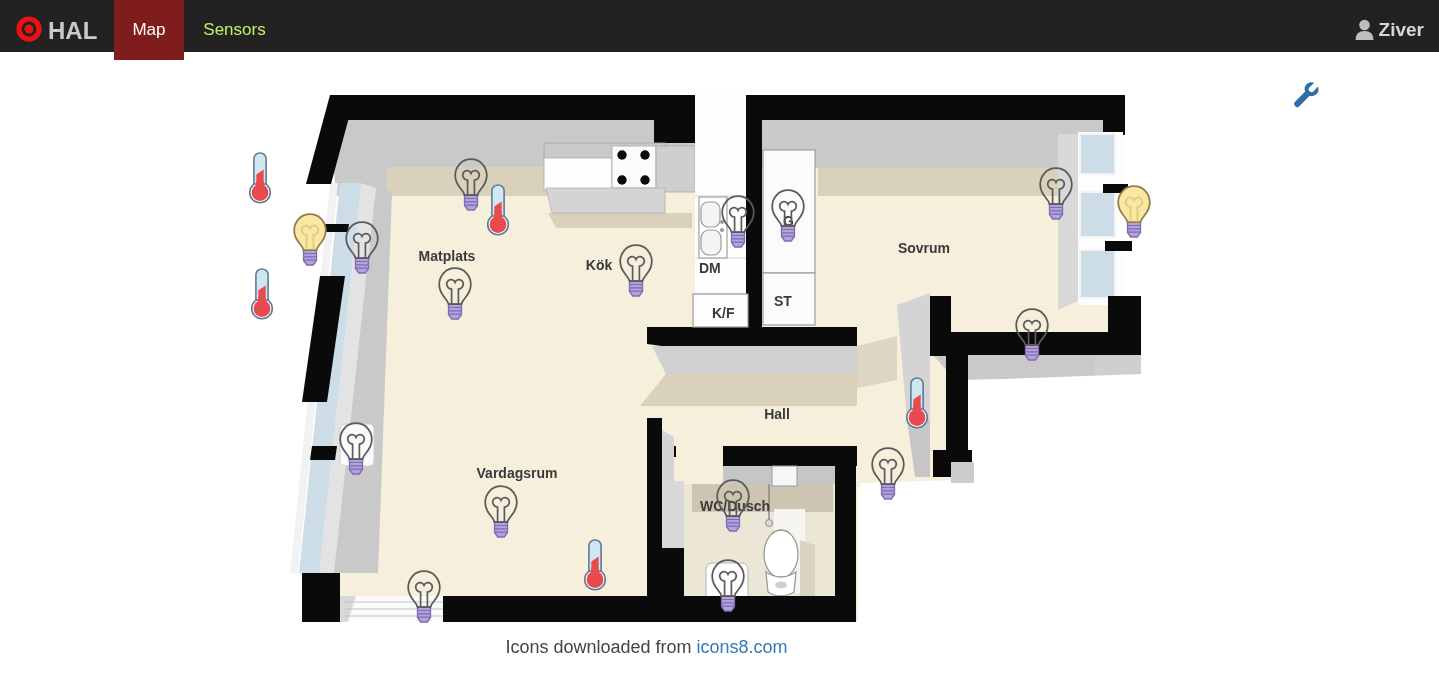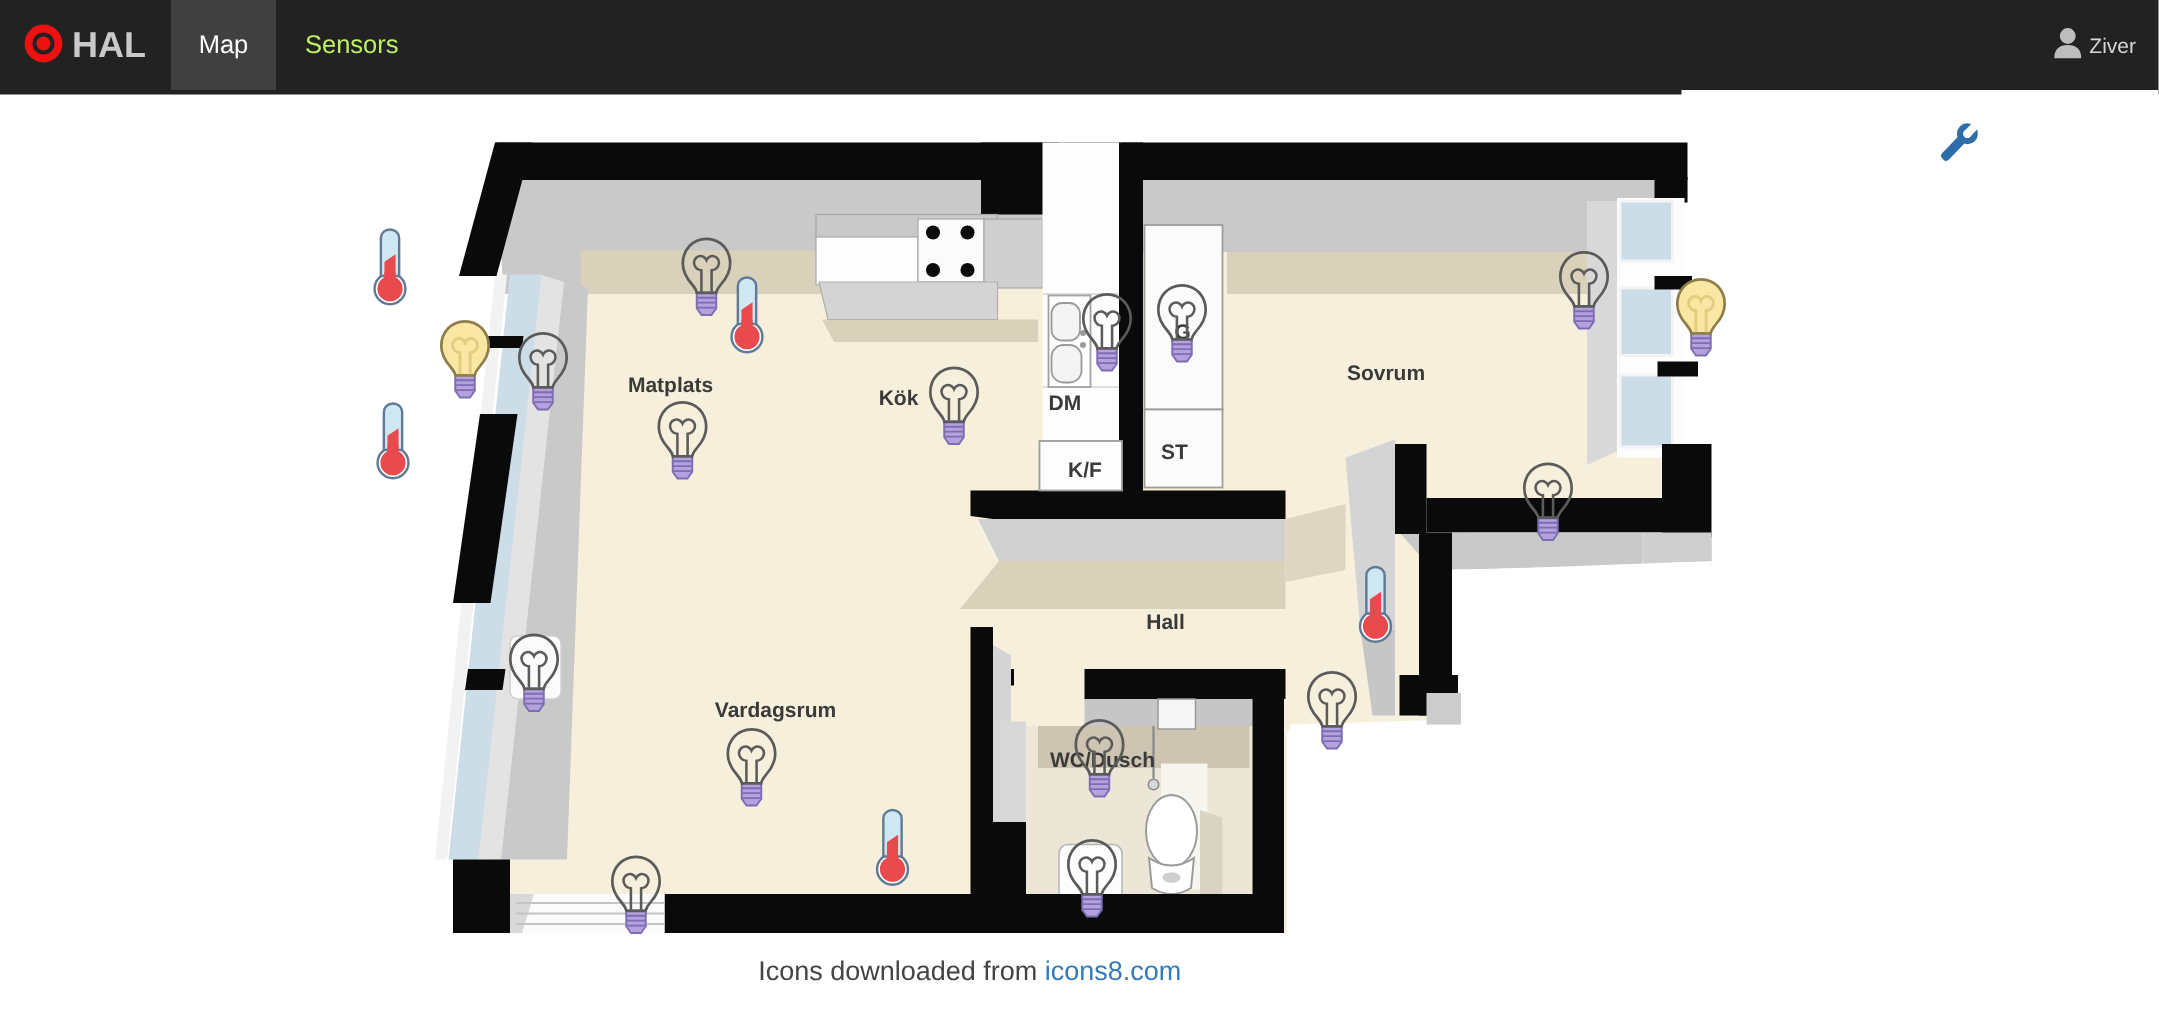--- a/index.html
+++ b/index.html
@@ -1,23 +1,23 @@
 <!DOCTYPE html>
 <html><head>
 <meta charset="utf-8">
 <style>
   html,body{margin:0;padding:0;background:#fff;width:1439px;height:675px;overflow:hidden;
     font-family:"Liberation Sans",sans-serif;}
-  #navbar{position:absolute;left:0;top:0;width:1439px;height:63px;background:#222;}
+  #navbar{position:absolute;left:0;top:0;width:1439px;height:52px;background:#222;}
   #brand{position:absolute;left:48px;top:17px;color:#c9c9c9;font-size:24px;font-weight:bold;}
   .navitem{position:absolute;top:0;height:60px;line-height:60px;font-size:17px;color:#bef264;text-align:center;}
-  #nav-map{left:114px;width:70px;background:#404040;color:#fff;}
+  #nav-map{left:114px;width:70px;background:#7f1d1d;color:#fff;}
   #nav-sensors{left:184px;width:101px;}
   #nav-events{left:285px;width:92px;}
-  #user{position:absolute;top:0;right:15px;height:60px;line-height:60px;font-size:14px;font-weight:normal;color:#d6d6d6;}
+  #user{position:absolute;top:0;right:15px;height:60px;line-height:60px;font-size:19px;font-weight:bold;color:#d6d6d6;}
   #plan{position:absolute;left:0;top:60px;}
   #caption{position:absolute;left:0;top:637px;width:1293px;text-align:center;font-size:18px;color:#444;}
   #caption a{color:#337ab7;text-decoration:none;}
 </style>
 </head>
 <body>
 
 <div id="navbar">
 
   <svg style="position:absolute;left:16px;top:16px" width="26" height="26" viewBox="0 0 26 26">

